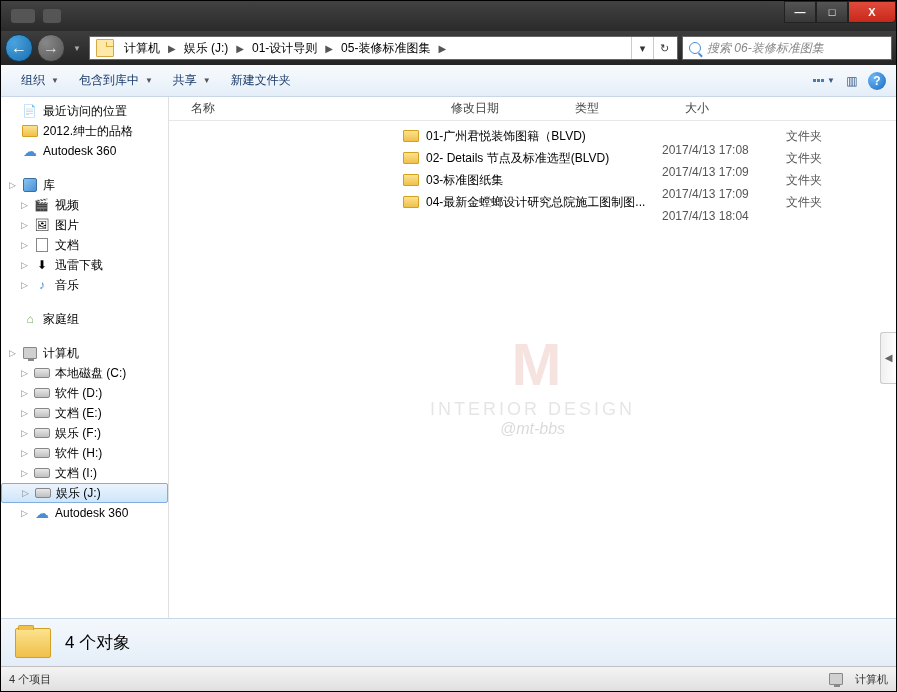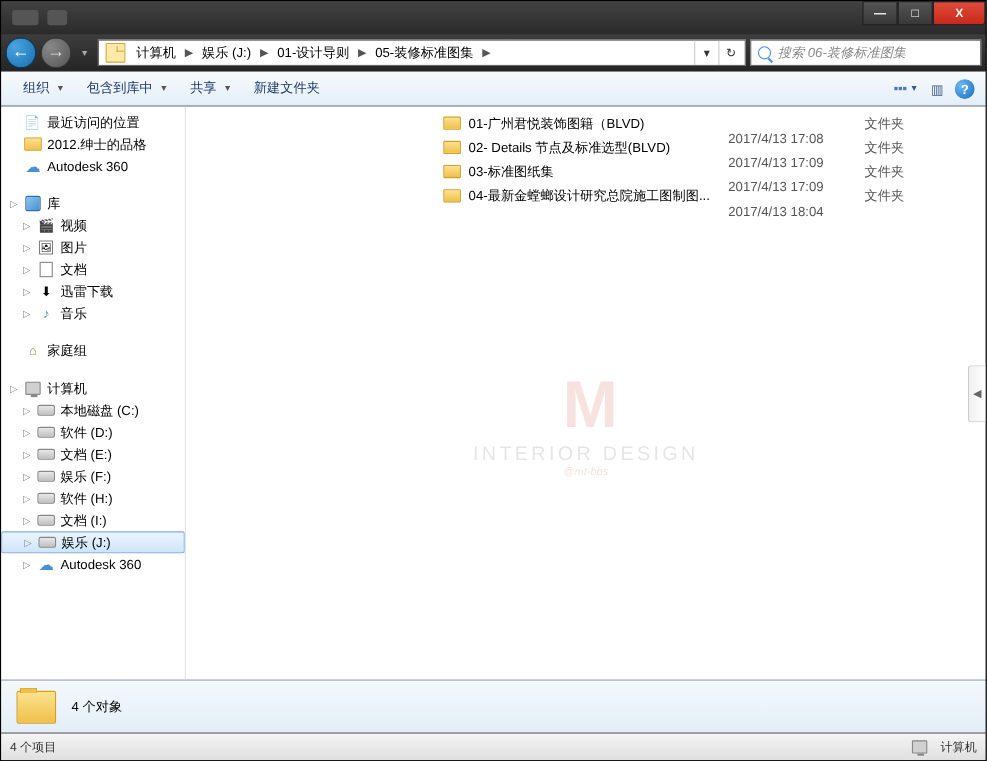--- a/index.html
+++ b/index.html
@@ -76,27 +76,27 @@
 .file-row { display: flex; align-items: center; height: 22px; font-size: 12px; padding-left: 16px; cursor: pointer; justify-content: flex-end; }
 .file-row .t-icon { margin-right: 6px; }
 .cell-name { width: 260px; display: flex; align-items: center; overflow: hidden; white-space: nowrap; }
 .cell-date { width: 124px; color: #555; margin-top: 28px; }
 .cell-type { width: 110px; color: #555; }
 
 
 .watermark { position: absolute; top: 55%; left: 50%; transform: translate(-50%, -50%); text-align: center; opacity: 0.15; pointer-events: none; }
 .wm-logo { font-size: 60px; font-weight: bold; color: #c84a3a; letter-spacing: -8px; }
 .wm-text { font-size: 18px; letter-spacing: 3px; color: #555; }
-.wm-sub { font-size: 10px; color: #c2410c; font-style: italic; }
+.wm-sub { font-size: 16px; color: #000000; font-style: italic; }
 
 
 .side-tab { position: absolute; right: 0; top: 50%; transform: translateY(-50%); width: 16px; height: 52px; background: linear-gradient(to right, #f0f0f0, #fff); border: 1px solid #ccc; border-right: none; border-radius: 3px 0 0 3px; display: flex; align-items: center; justify-content: center; font-size: 10px; color: #666; }
 
 
-.details { height: 48px; background: linear-gradient(to bottom, #f4f8fc, #e4eef8); border-top: 1px solid #c8d6e8; display: flex; align-items: center; padding: 0 14px; gap: 14px; font-size: 12px; }
+.details { height: 48px; background: linear-gradient(to bottom, #f4f8fc, #e4eef8); border-top: 1px solid #c8d6e8; display: flex; align-items: center; padding: 0 14px; gap: 14px; font-size: 17px; }
 .det-icon { width: 36px; height: 30px; background: linear-gradient(to bottom, #fce28f, #f0c04a); border: 1px solid #d4a020; border-radius: 2px; position: relative; }
 .det-icon::before { content: ""; position: absolute; top: -4px; left: 2px; width: 14px; height: 4px; background: #f0c04a; border: 1px solid #d4a020; border-bottom: none; border-radius: 2px 2px 0 0; }
 
 
 .statusbar { height: 22px; background: linear-gradient(to bottom, #f4f4f4, #e0e0e0); border-top: 1px solid #c0c0c0; display: flex; align-items: center; justify-content: space-between; padding: 12px 8px; font-size: 11px; color: #333; }
 .status-right { display: flex; align-items: center; gap: 6px; }
 </style>
 </head>
 <body>
 
@@ -288,20 +288,26 @@
           </div>
         <div class="tree-item">
             <span class="t-toggle">▷</span>
             <span class="t-icon ico-cloud">☁</span>
             <span>Autodesk 360</span>
           </div>
       </div>
     </div>
 
     <div class="content">
+      <div class="col-headers">
+        <div class="col-name">名称</div>
+        <div class="col-date">修改日期</div>
+        <div class="col-type">类型</div>
+        <div class="col-size">大小</div>
+      </div>
       <div class="file-list">
         <div class="file-row">
           <div class="cell-name">
               <span class="t-icon">
                 <span class="ico-folder"></span>
               </span>
               <span>01-广州君悦装饰图籍（BLVD)</span>
             </div>
           <div class="cell-date">2017/4/13 17:08</div>
           <div class="cell-type">文件夹</div>

